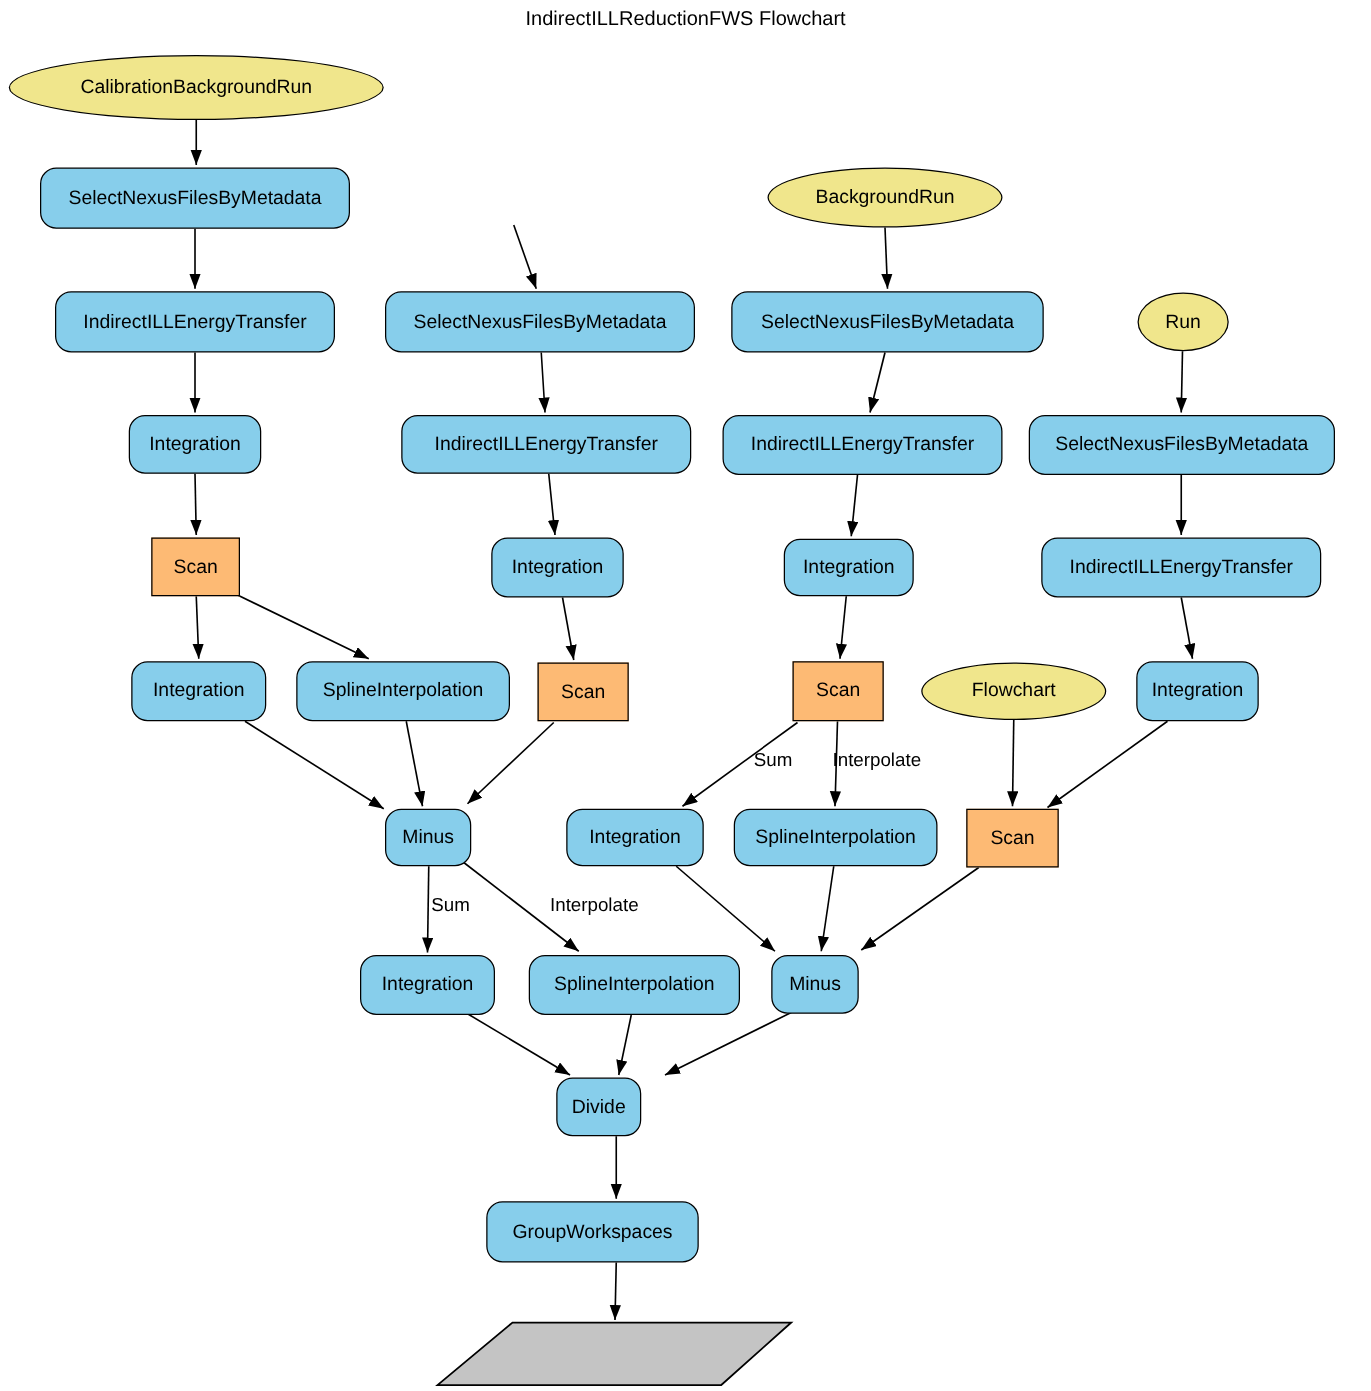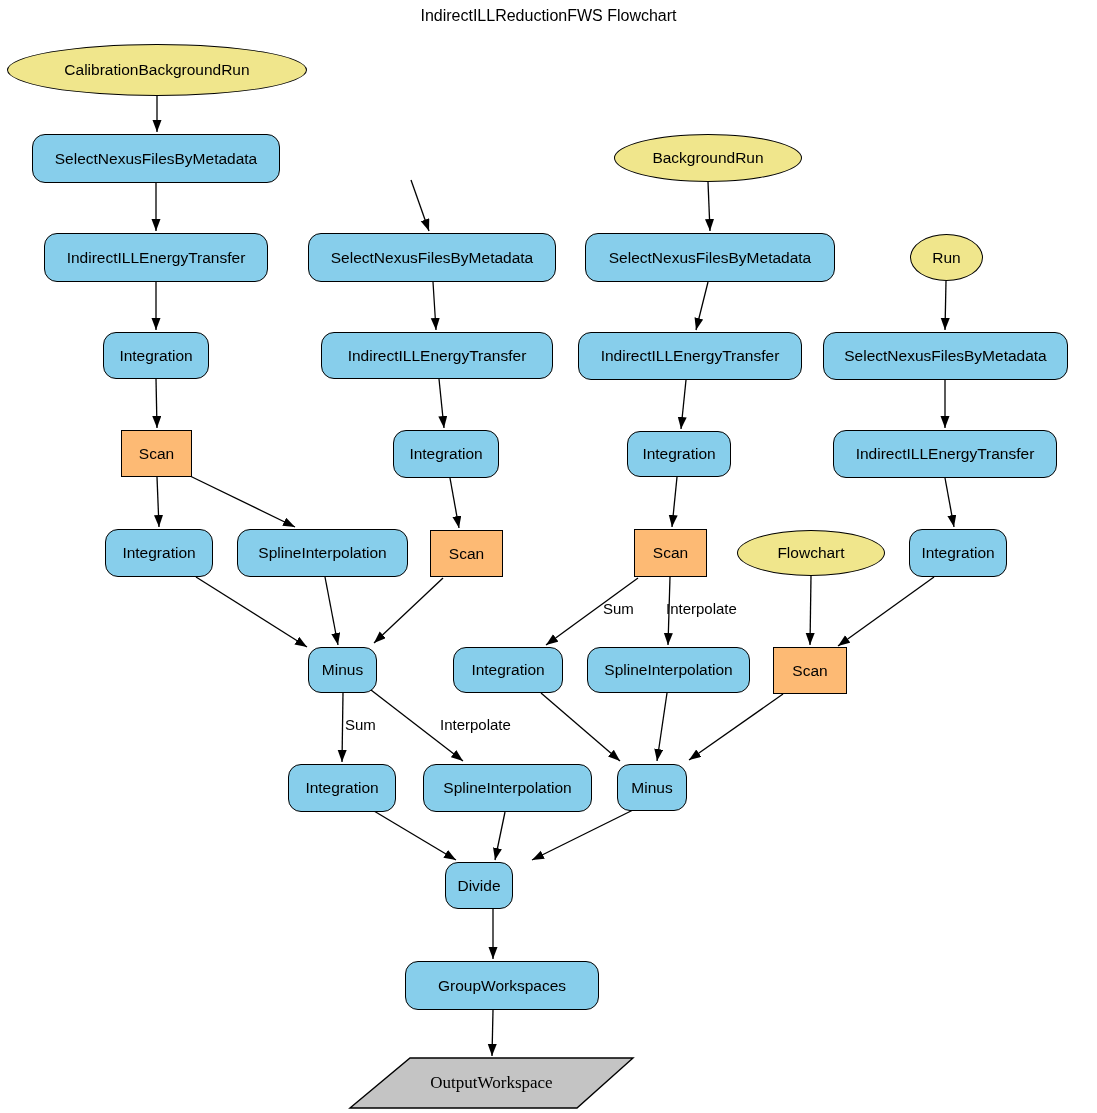--- a/index.html
+++ b/index.html
@@ -96,21 +96,20 @@
   <div class="node process" style="left:617px;top:764px;width:70px;height:47px">Minus</div>
 
   <div class="node input" style="left:910px;top:234px;width:73px;height:47px">Run</div>
   <div class="node process" style="left:823px;top:332px;width:245px;height:48px">SelectNexusFilesByMetadata</div>
   <div class="node process" style="left:833px;top:430px;width:224px;height:48px">IndirectILLEnergyTransfer</div>
   <div class="node process" style="left:909px;top:529px;width:98px;height:48px">Integration</div>
   <div class="node input" style="left:737px;top:530px;width:148px;height:46px">Flowchart</div>
   <div class="node scan" style="left:773px;top:647px;width:74px;height:47px">Scan</div>
 
   <div class="node process" style="left:445px;top:862px;width:68px;height:47px">Divide</div>
-  <div class="node process" style="left:405px;top:961px;width:194px;height:49px">GroupWorkspaces</div>
-  <div class="outlabel" style="left:350px;top:1058px;width:283px;height:50px">OutputWorkspace</div>
+  <div class="node process" style="left:389px;top:961px;width:170px;height:49px">GroupWorkspaces</div>
 
   <div class="edge-label" style="left:603px;top:600px">Sum</div>
   <div class="edge-label" style="left:666px;top:600px">Interpolate</div>
   <div class="edge-label" style="left:345px;top:716px">Sum</div>
   <div class="edge-label" style="left:440px;top:716px">Interpolate</div>
 
 </div>
 
 </body></html>

